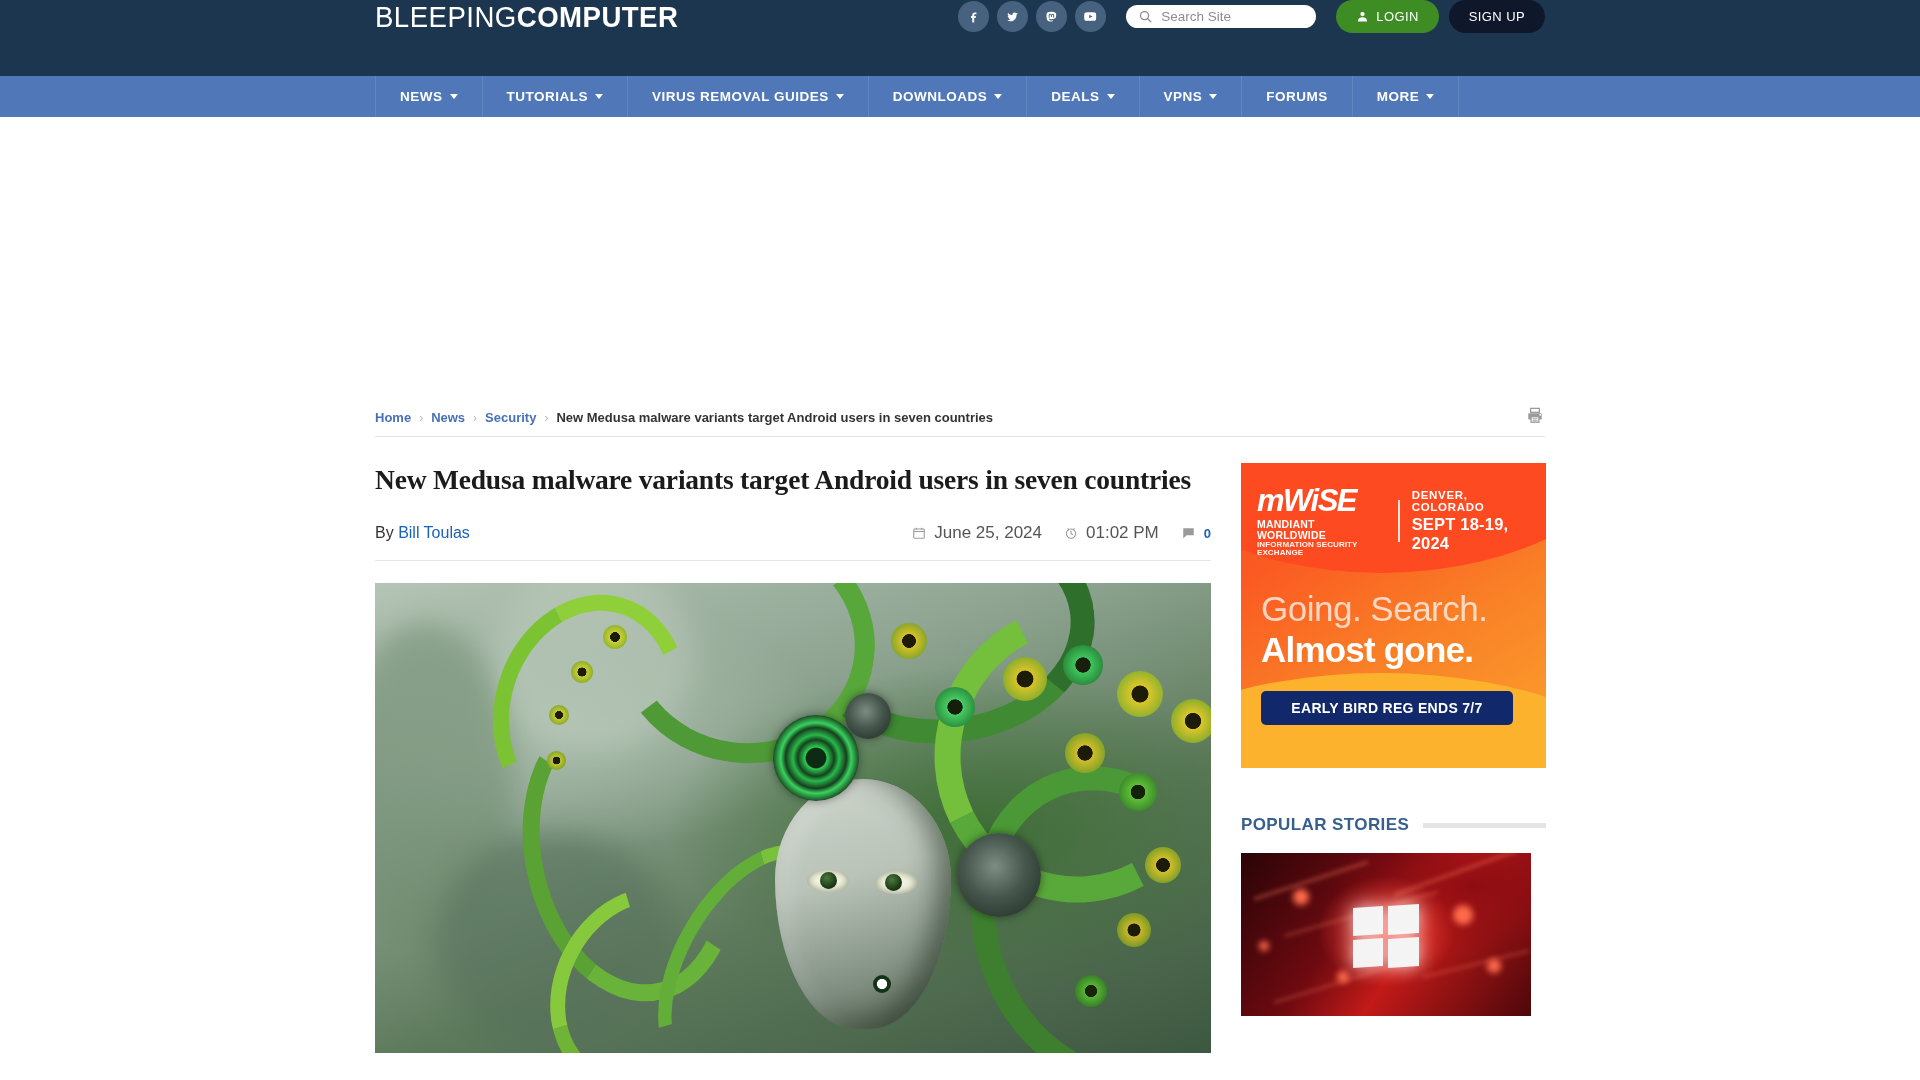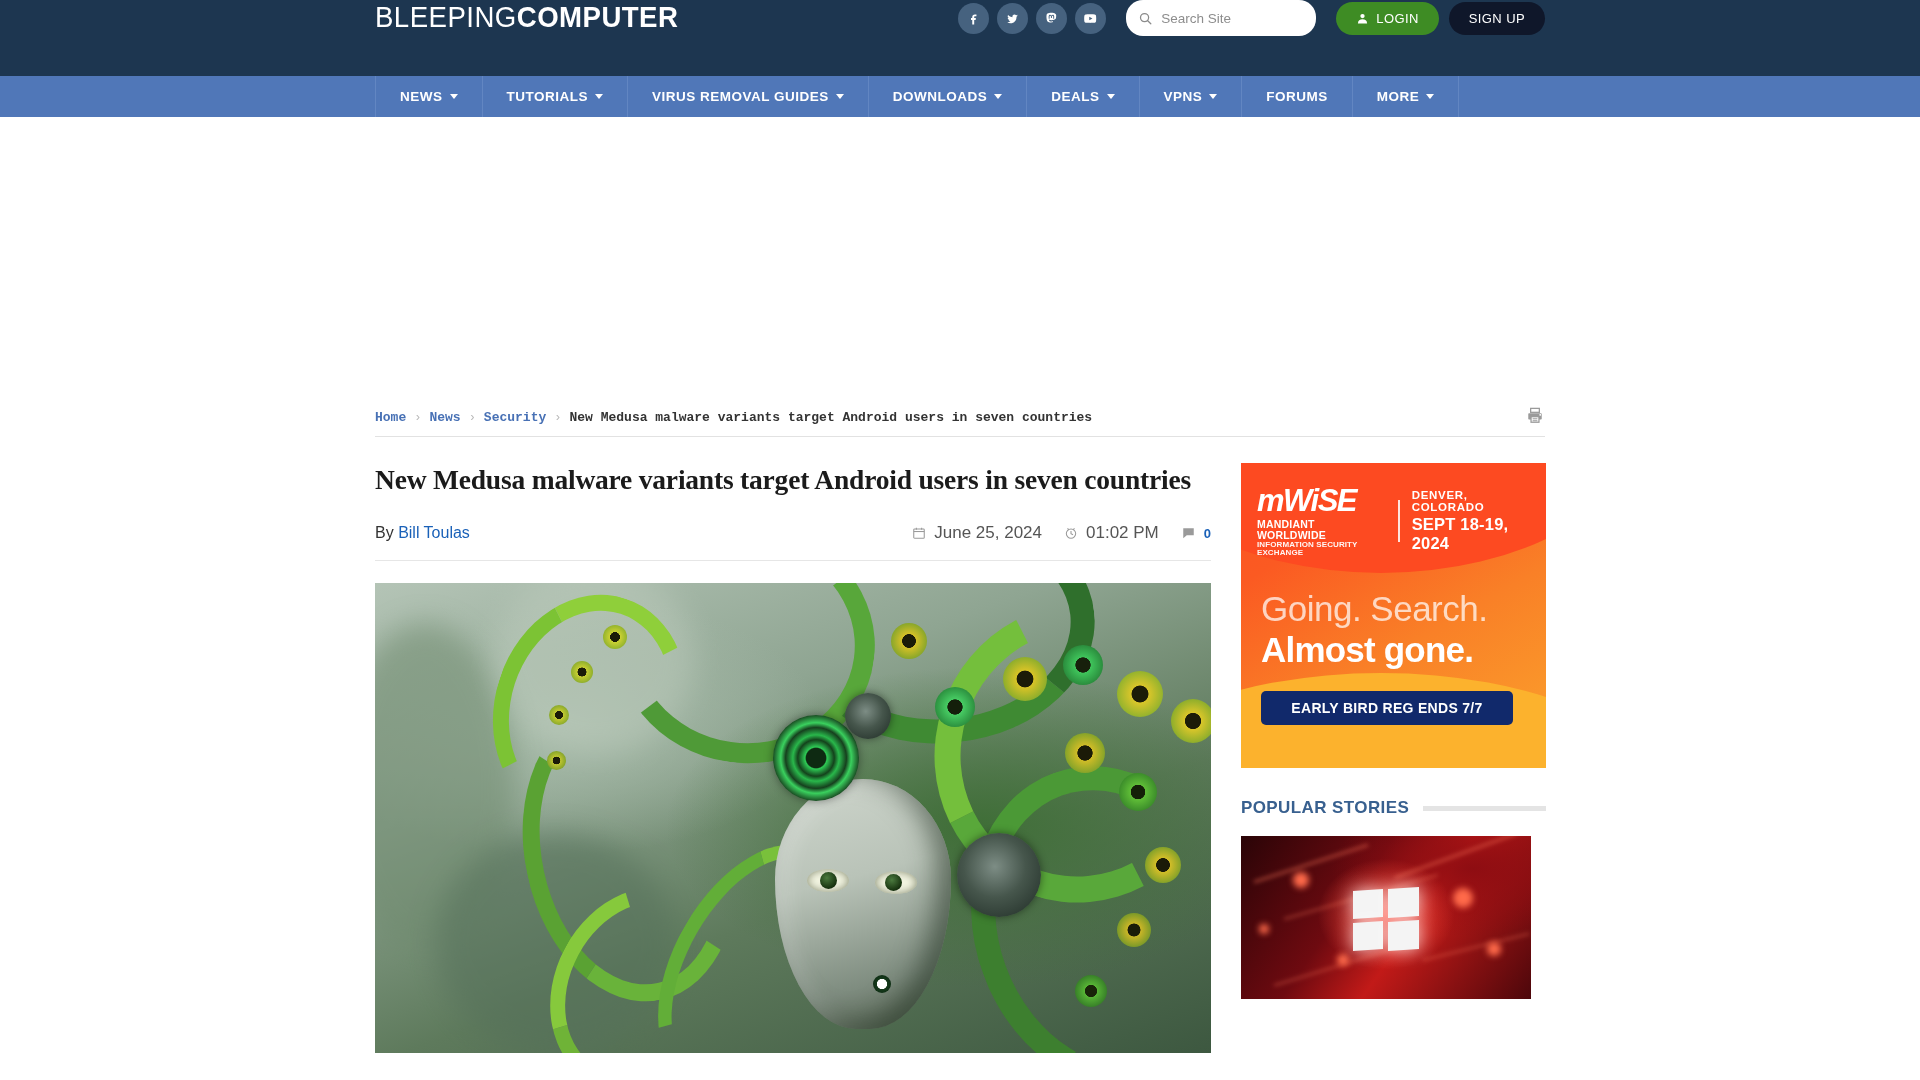--- a/index.html
+++ b/index.html
@@ -40,21 +40,21 @@
   }
   .social-btn {
     width: 31px; height: 31px; border-radius: 50%;
     background: #46627f;
     display: flex; align-items: center; justify-content: center;
     cursor: pointer;
   }
   .social-btn svg { fill: #ffffff; }
 
   .searchbox {
-    width: 190px; height: 36px; background: #ffffff;
+    width: 190px; height: 23px; background: #ffffff;
     border-radius: 17px;
     display: flex; align-items: center; padding: 0 12px;
     margin-right: 20px;
   }
   .searchbox svg { fill: none; stroke: #8a8a8a; stroke-width: 2; }
   .searchbox input {
     border: none; outline: none; margin-left: 8px;
     font-size: 13.5px; color: #444;
     font-family: "Liberation Sans", sans-serif;
     width: 140px; background: transparent;
@@ -105,21 +105,20 @@
 
   
   .page {
     width: 1170px; margin: 0 auto;
     display: block;
   }
   .breadcrumb-row {
     display: flex; align-items: center;
     height: 38px;
     border-bottom: 1px solid #e2e2e2;
-    font-family: Liberation Mono, monospace;
   }
   .breadcrumb { display: flex; align-items: center; gap: 8px; }
   .bc-link {
     color: #4871b5; font-size: 13px; font-weight: 700;
     cursor: pointer; white-space: nowrap;
   }
   .bc-sep {
     color: #b9b9b9; font-size: 12px; font-weight: 400;
   }
   .bc-current {
@@ -252,21 +251,21 @@
   .ad-cta {
     margin-top: 22px; width: 252px; height: 34px;
     background: #11296b; border-radius: 5px;
     display: flex; align-items: center; justify-content: center;
     color: #fff; font-size: 14px; font-weight: 800; letter-spacing: 0.3px;
     cursor: pointer;
   }
 
   .popular-head {
     display: flex; align-items: center; gap: 14px;
-    margin-top: 30px;
+    margin-top: 47px;
   }
   .popular-head .ttl {
     color: #38608f; font-size: 17px; font-weight: 700; letter-spacing: 0.4px;
     white-space: nowrap;
   }
   .popular-head .rule { flex: 1; height: 5px; background: #e4e4e4; }
 
   .pop-thumb {
     margin-top: 18px; width: 290px; height: 163px;
     position: relative; overflow: hidden;

